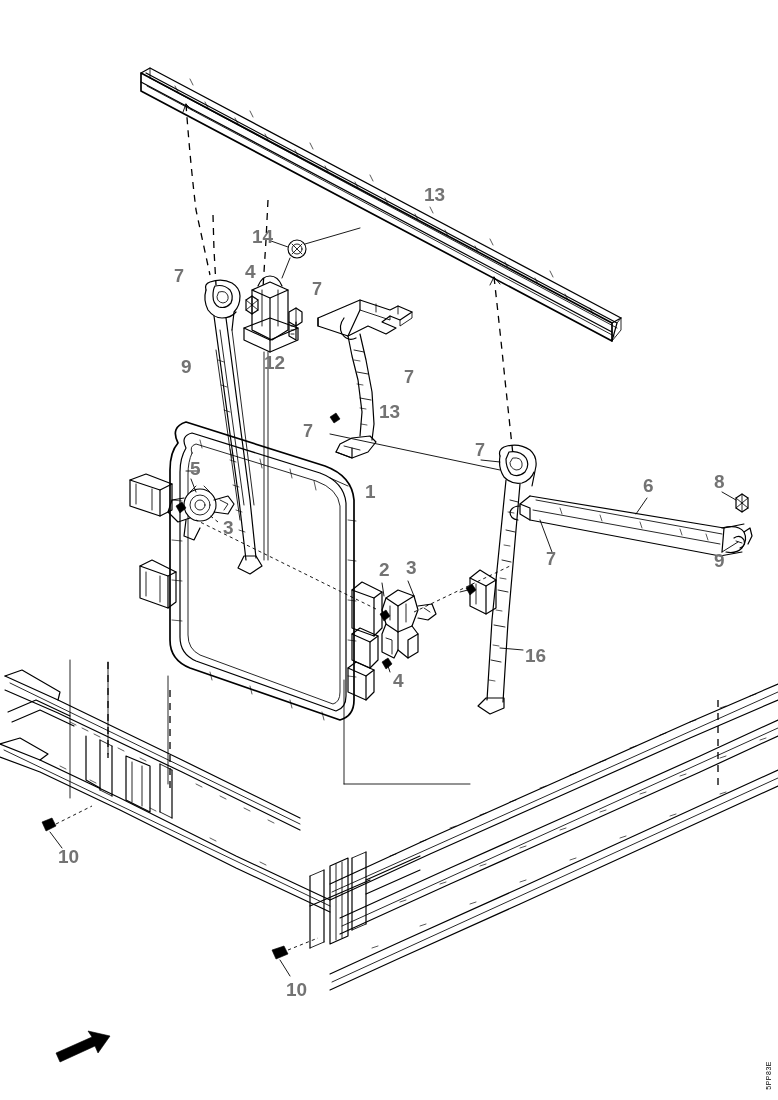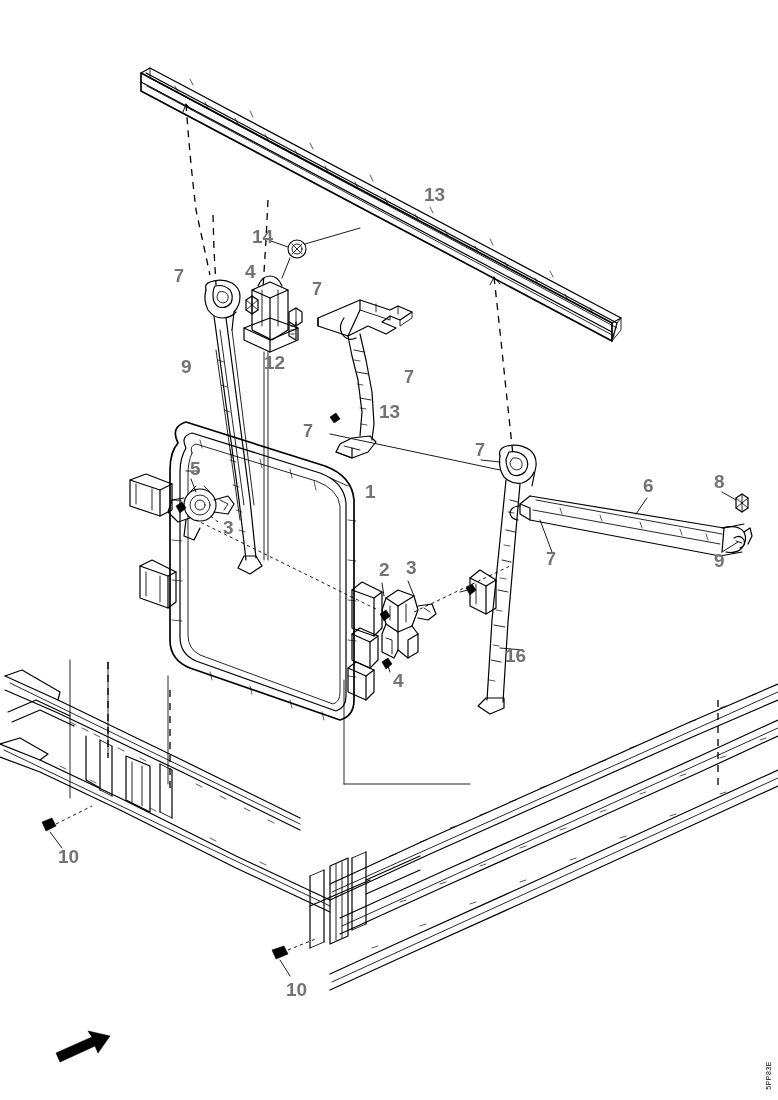--- a/index.html
+++ b/index.html
@@ -501,17 +501,17 @@
   <div class="callout c-md" style="left:546px;top:550px">7</div>
   <div class="callout c-lg" style="left:714px;top:472px">8</div>
   <div class="callout c-lg" style="left:714px;top:551px">9</div>
   <div class="callout c-lg" style="left:58px;top:847px">10</div>
   <div class="callout c-lg" style="left:286px;top:980px">10</div>
   <div class="callout c-lg" style="left:252px;top:227px">14</div>
   <div class="callout c-lg" style="left:264px;top:353px">12</div>
   <div class="callout c-lg" style="left:424px;top:185px">13</div>
   <div class="callout c-lg" style="left:181px;top:357px">9</div>
   <div class="callout c-lg" style="left:379px;top:402px">13</div>
-  <div class="callout c-lg" style="left:505px;top:646px">16</div>
+  <div class="callout c-lg" style="left:525px;top:646px">16</div>
 
   <div class="sheetcode">5PP83E</div>
 
 </div>
 
 </body></html>

